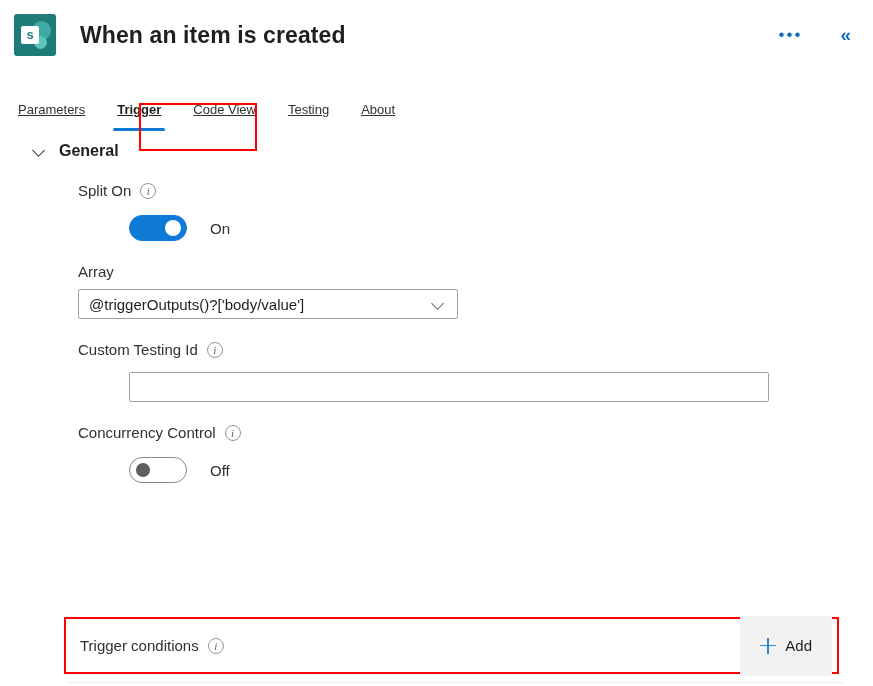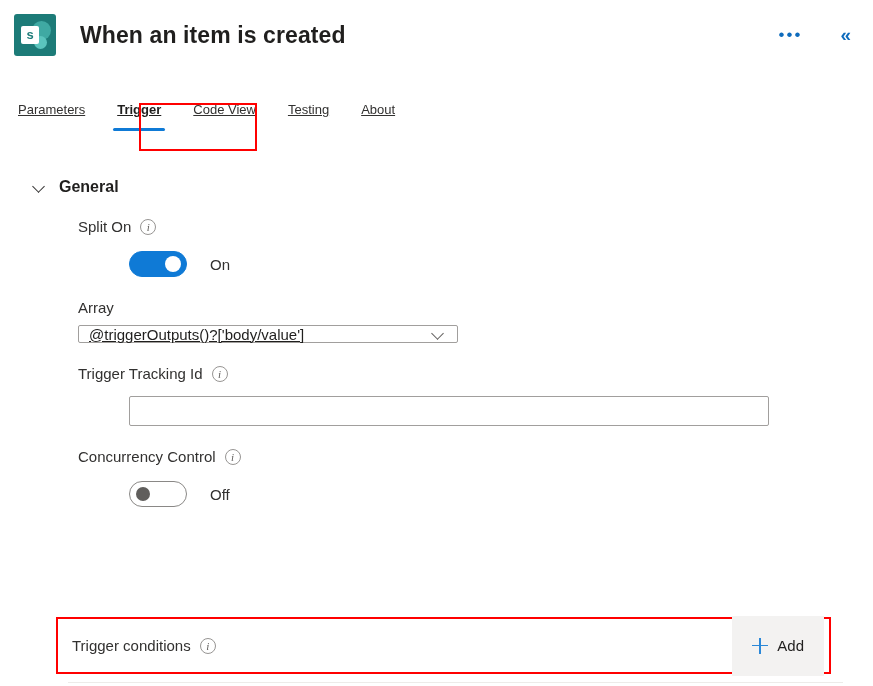--- a/index.html
+++ b/index.html
@@ -153,21 +153,20 @@
     border: 2px solid #ff0000;
     box-sizing: border-box;
     pointer-events: none;
   }
 
   
   .section-header {
     display: flex;
     align-items: center;
     gap: 12px;
-    margin-top: 36px;
     padding-left: 33px;
     cursor: pointer;
   }
   .chev-down {
     width: 14px;
     height: 14px;
     position: relative;
     flex: 0 0 auto;
   }
   .chev-down::before {
@@ -262,30 +261,29 @@
   }
   .toggle-state {
     font-size: 15px;
     color: #323130;
   }
 
   
   .dropdown {
     margin-top: 9px;
     width: 380px;
-    height: 18px;
+    height: 30px;
     border: 1px solid #a19f9d;
     border-radius: 2px;
     background: #ffffff;
     display: flex;
     align-items: center;
     padding: 0 8px 0 10px;
     box-sizing: border-box;
     cursor: pointer;
-    text-decoration: underline;
   }
   .dropdown-value {
     font-size: 15px;
     color: #201f1e;
     flex: 1 1 auto;
     white-space: nowrap;
     overflow: hidden;
   }
   .dd-chev {
     width: 13px;
@@ -319,21 +317,21 @@
     font-family: "Liberation Sans", sans-serif;
     font-size: 15px;
     color: #201f1e;
     padding: 0 8px;
     outline: none;
   }
 
   
   .trigger-wrap {
     position: absolute;
-    left: 56px;
+    left: 64px;
     top: 617px;
     width: 775px;
     height: 57px;
     border: 2px solid #ff0000;
     box-sizing: border-box;
   }
   .trigger-row {
     width: 100%;
     height: 100%;
     display: flex;
@@ -461,21 +459,21 @@
     <span class="field-label">Array</span>
   </div>
   <div class="dropdown">
     <span class="dropdown-value">@triggerOutputs()?['body/value']</span>
     <span class="dd-chev"></span>
   </div>
 </div>
 
 <div class="field">
   <div class="field-label-row">
-    <span class="field-label">Trigger Tracking Id</span>
+    <span class="field-label">Custom Testing Id</span>
     <span class="info-icon">i</span>
   </div>
   <input class="text-input" type="text" placeholder="" style="">
 </div>
 
 <div class="field">
   <div class="field-label-row">
     <span class="field-label">Concurrency Control</span>
     <span class="info-icon">i</span>
   </div>

